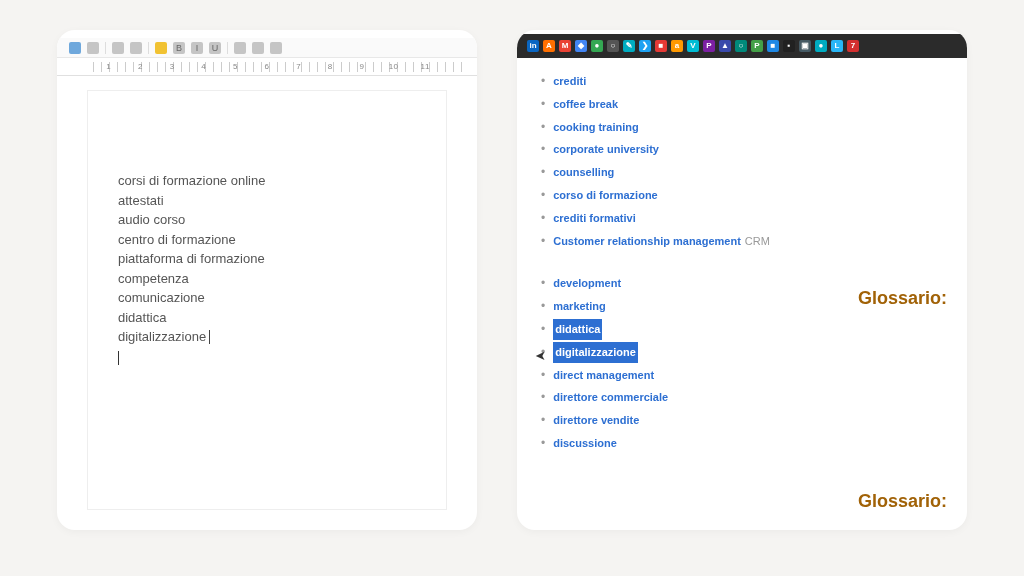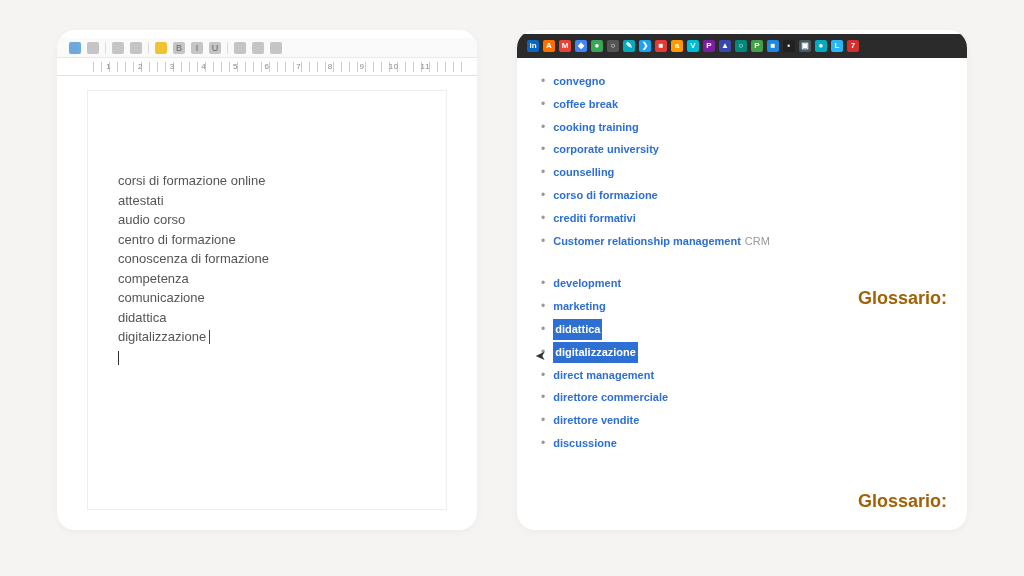--- a/index.html
+++ b/index.html
@@ -215,21 +215,21 @@
     <span class="ruler-num">9</span>
     <span class="ruler-num">10</span>
     <span class="ruler-num">11</span>
   </div>
 
   <div class="doc-page">
     <div class="line">corsi di formazione online</div>
     <div class="line">attestati</div>
     <div class="line">audio corso</div>
     <div class="line">centro di formazione</div>
-    <div class="line">conoscenza di formazione</div>
+    <div class="line">piattaforma di formazione</div>
     <div class="line">competenza</div>
     <div class="line">comunicazione</div>
     <div class="line">didattica</div>
     <div class="line"><span>digitalizzazione</span><span class="text-cursor"></span></div>
     <span class="caret-line"></span>
   </div>
 </div>
 
 <div class="card right-card">
 
@@ -254,21 +254,21 @@
       <span class="favicon" style="background: rgb(69, 90, 100);">▣</span>
       <span class="favicon" style="background: rgb(0, 172, 193);">●</span>
       <span class="favicon" style="background: rgb(41, 182, 246);">L</span>
       <span class="favicon" style="background: rgb(211, 47, 47);">7</span>
     </div>
 
   <div class="glossary-body">
 
     <ul class="gloss-list" id="list-c">
         <li>
-          <a>convegno</a>
+          <a>crediti</a>
         </li>
         <li>
           <a>coffee break</a>
         </li>
         <li>
           <a>cooking training</a>
         </li>
         <li>
           <a>corporate university</a>
         </li>

